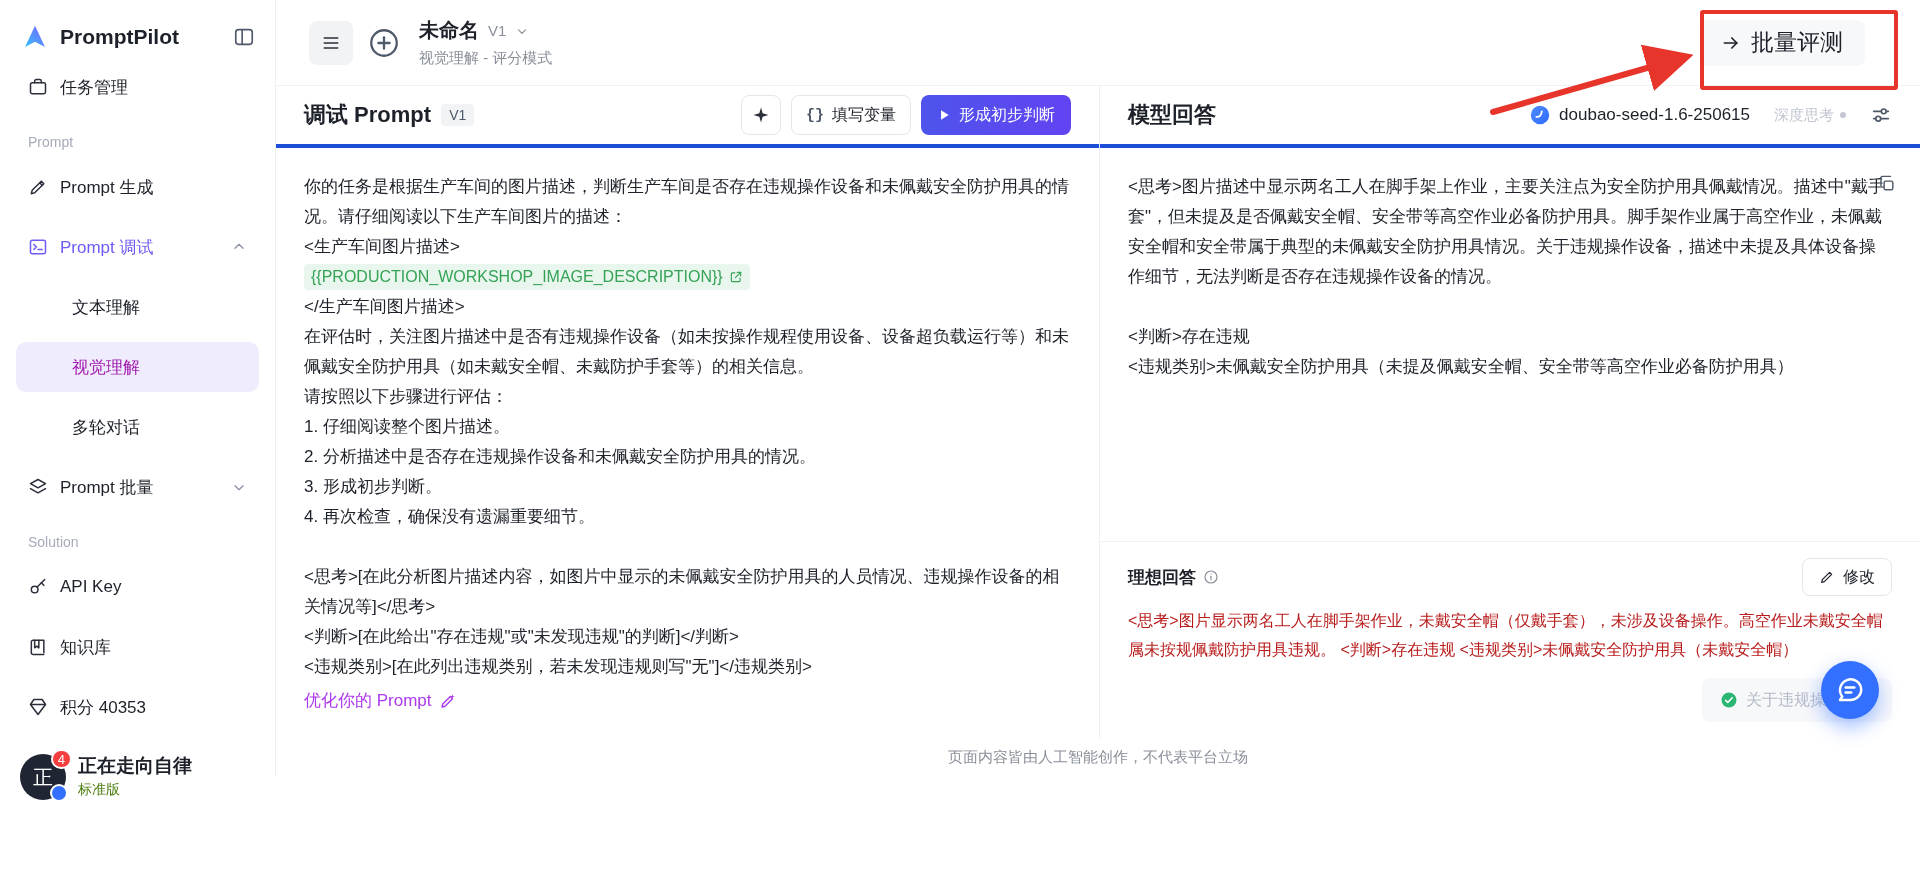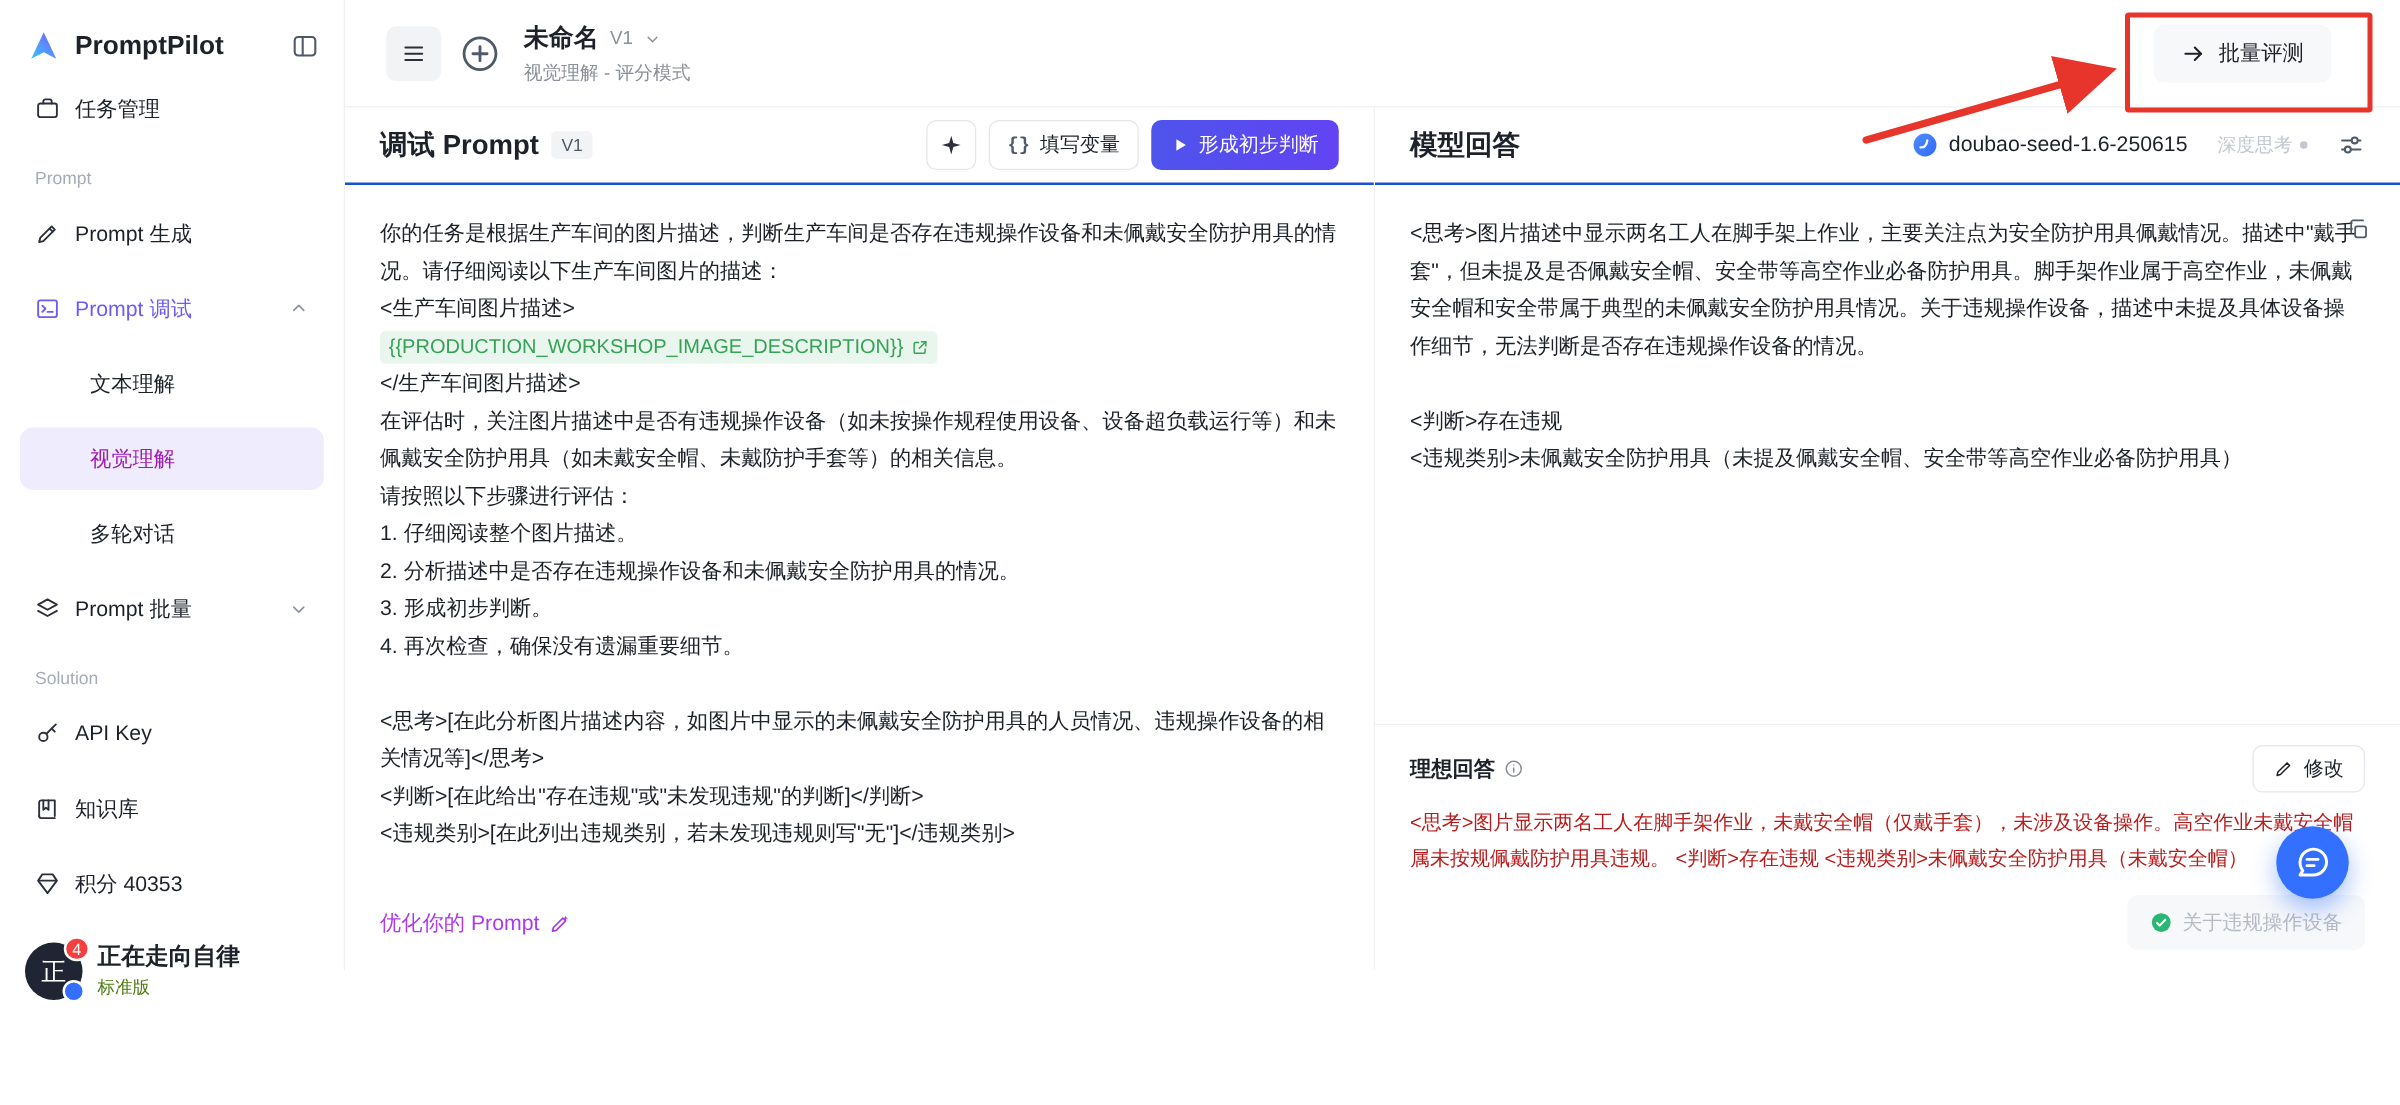--- a/index.html
+++ b/index.html
@@ -32,26 +32,26 @@
   
   .main { flex:1; display:flex; flex-direction:column; min-width:0; }
   .topbar { height:86px; flex-shrink:0; display:flex; align-items:center; padding:0 55px 0 33px; border-bottom:1px solid #F0F1F3; background:#fff; }
   .sq-btn { width:44px; height:44px; border-radius:8px; background:#F2F3F5; border:none; display:flex; align-items:center; justify-content:center; color:#2B2F3A; cursor:pointer; }
   .plus-btn { width:36px; height:36px; margin-left:14px; background:none; border:none; color:#4E5969; cursor:pointer; }
   .title-block { margin-left:16px; }
   .title-row { display:flex; align-items:center; gap:9px; }
   .doc-title { font-size:20px; font-weight:bold; }
   .doc-version { font-size:15px; color:#8A8F99; }
   .subtitle { font-size:15px; color:#8A8F99; margin-top:5px; }
-  .batch-btn { margin-left:auto; height:46px; padding:0 22px; background:#F7F8FA; border:none; border-radius:8px; font-size:17px; color:#1D2129; display:flex; align-items:center; gap:10px; cursor:pointer; }
+  .batch-btn { margin-left:auto; height:46px; padding:0 22px; background:#F7F8FA; border:none; border-radius:8px; font-size:23px; color:#1D2129; display:flex; align-items:center; gap:10px; cursor:pointer; }
 
   .panels { flex:1; display:flex; min-height:0; }
   .panel-left { width:824px; flex-shrink:0; border-right:1px solid #F0F1F3; display:flex; flex-direction:column; min-height:0; }
   .panel-right { flex:1; display:flex; flex-direction:column; min-height:0; }
-  .panel-head { height:62px; flex-shrink:0; display:flex; align-items:center; padding:0 28px; border-bottom:2px solid #1d4ed8; }
+  .panel-head { height:62px; flex-shrink:0; display:flex; align-items:center; padding:0 28px; border-bottom:4px solid #1d4ed8; }
   .panel-title { font-size:22px; font-weight:bold; }
   .v-badge { margin-left:10px; background:#F2F3F5; color:#4E5969; font-size:14px; padding:3px 8px; border-radius:4px; }
   .head-actions { margin-left:auto; display:flex; align-items:center; gap:10px; }
   .tool-btn { height:40px; border:1px solid #E5E6EB; background:#fff; border-radius:8px; display:flex; align-items:center; justify-content:center; font-size:16px; color:#1D2129; cursor:pointer; }
   .tool-btn.square { width:40px; }
   .tool-btn.vars { padding:0 14px; gap:8px; }
   .braces { font-family:"Liberation Mono","DejaVu Sans Mono",monospace; font-size:15px; color:#4E5969; font-weight:bold; }
   .gen-btn { height:40px; border:none; border-radius:8px; padding:0 16px; display:flex; align-items:center; gap:8px; color:#fff; font-size:16px; background:linear-gradient(92deg,#4E54EC,#6243F2); cursor:pointer; }
 
   .prompt-body { flex:1; padding:24px 28px 0; font-size:17px; line-height:30px; color:#1D2129; overflow:hidden; cursor:text; }
@@ -406,20 +406,21 @@
                   <circle cx="12" cy="12" r="10" fill="#2BB673"></circle>
                   <path d="M7.5 12.5l2.8 2.8 6-6.3" fill="none" stroke="#fff" stroke-width="2.2" stroke-linecap="round" stroke-linejoin="round"></path>
                 </svg>
               </span>
             <span>关于违规操作设备</span>
           </button>
         </div>
       </section>
     </div>
 
+    <footer class="footer">页面内容皆由人工智能创作，不代表平台立场</footer>
   </div>
 
   <button class="chat-fab">
     <span>
       <svg width="30" height="30" viewBox="0 0 24 24" fill="none" stroke="#fff" stroke-width="1.9" stroke-linecap="round" stroke-linejoin="round">
           <path d="M21 11.5a8.5 8.5 0 0 1-8.5 8.5H4l1.8-2.8A8.5 8.5 0 1 1 21 11.5z"></path>
           <line x1="8.5" y1="10" x2="15.5" y2="10"></line>
           <line x1="8.5" y1="14" x2="13" y2="14"></line>
         </svg>
     </span>

